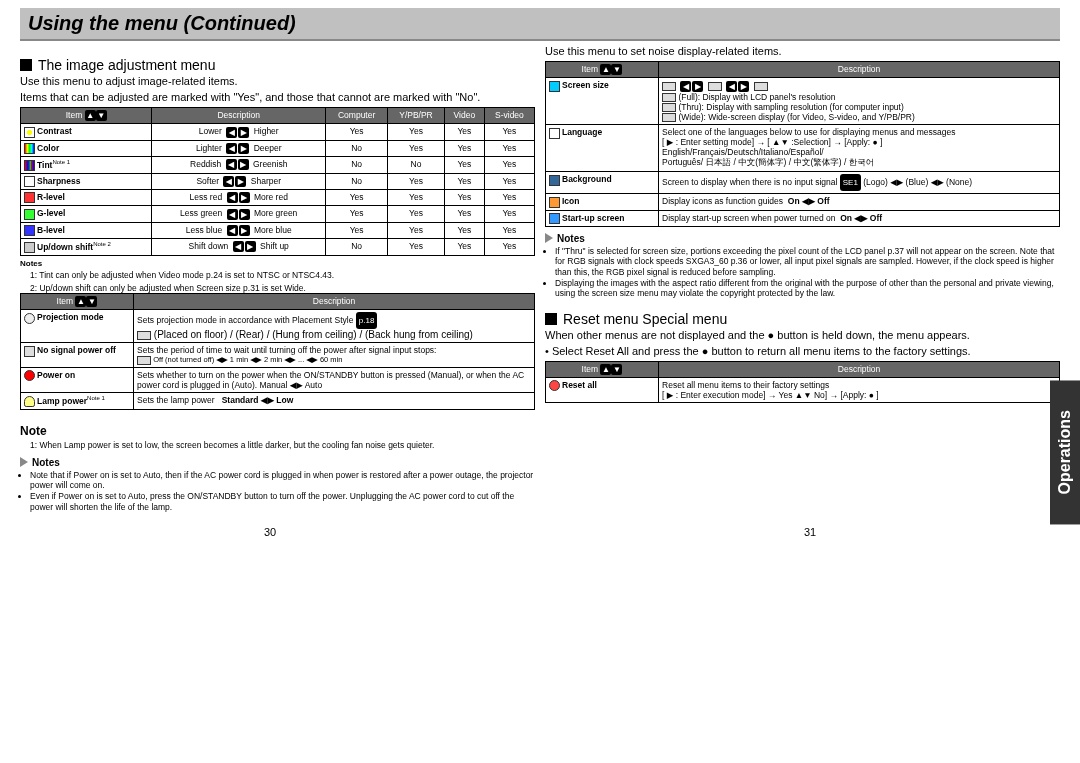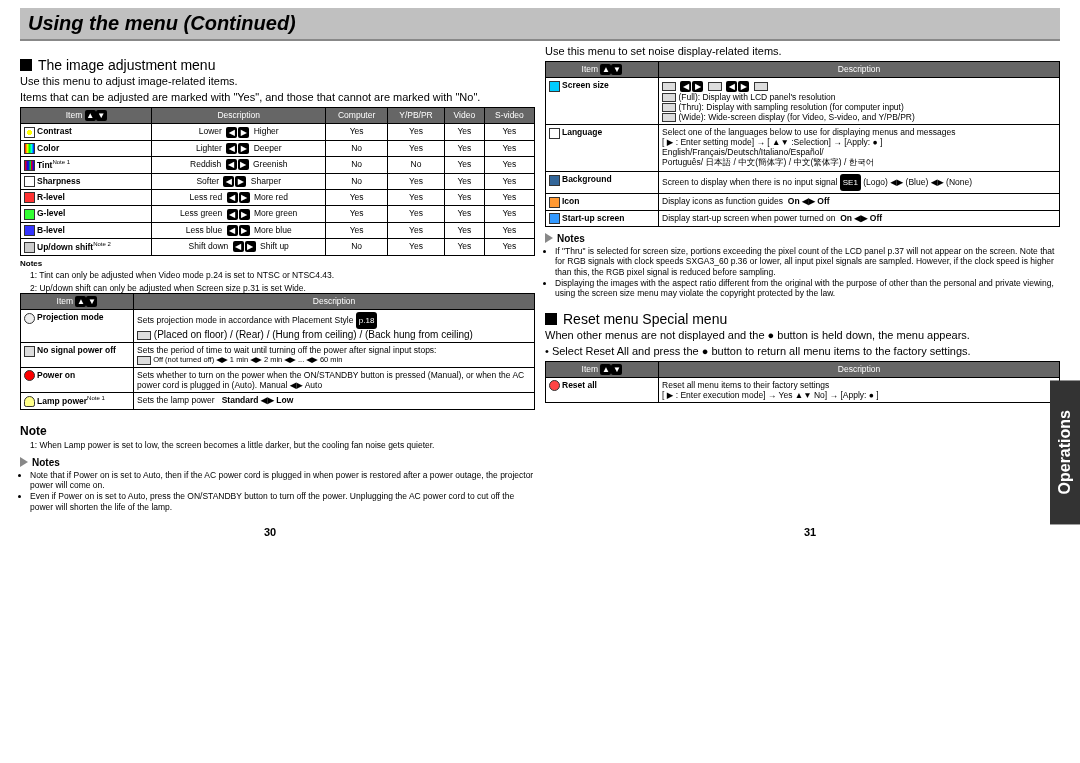--- a/index.html
+++ b/index.html
@@ -11,21 +11,21 @@
 .section-head { display: flex; align-items: center; gap: 6px; font-size: 14px; font-weight: normal; margin: 12px 0 2px 0; }
 .section-head .sq { width: 12px; height: 12px; background: #000; }
 .subtext { font-size: 11px; margin-bottom: 4px; }
 table.grid { border-collapse: collapse; width: 100%; font-size: 8.5px; }
 table.grid th, table.grid td { border: 1px solid #000; padding: 2px 3px; vertical-align: top; text-align: left; }
 table.grid th { background: #666; color: #fff; font-weight: normal; text-align: center; }
 table.grid td.center { text-align: center; }
 .notes-head { display: flex; align-items: center; gap: 4px; font-weight: bold; font-size: 10px; margin-top: 6px; }
 .notes-head .tri { width: 0; height: 0; border-left: 8px solid #888; border-top: 5px solid transparent; border-bottom: 5px solid transparent; display: inline-block; }
 .notes-list, .note-line { font-size: 8.5px; margin-left: 10px; line-height: 1.25; margin-top: 2px; }
-.nums { display: flex; justify-content: space-around; margin-top: 14px; font-size: 11px; font-weight: bold; }
+.nums { display: flex; justify-content: space-around; margin-top: 14px; font-size: 11px; }
 .ud { display: inline-flex; vertical-align: middle; }
 .ud .up, .ud .dn { width: 11px; height: 11px; background: #000; color: #fff; font-size: 8px; text-align: center; line-height: 11px; border-radius: 2px; }
 .lr { display: inline-flex; gap: 1px; vertical-align: middle; margin: 0 2px; }
 .lr .l, .lr .r { width: 11px; height: 11px; background: #000; color: #fff; font-size: 8px; text-align: center; line-height: 11px; border-radius: 2px; }
 .chip { display: inline-block; background: #000; color: #fff; font-size: 8px; padding: 4px 3px; border-radius: 3px; vertical-align: middle; }
 .icon-box { display: inline-block; width: 11px; height: 11px; border: 1px solid #333; vertical-align: middle; margin-right: 2px; }
 .sun { background: radial-gradient(#ff0 40%, #fff 41%); }
 .brt { background: linear-gradient(#fff,#000); }
 .clr { background: linear-gradient(90deg,#f00,#ff0,#0f0,#0ff,#00f); }
 .tint { background: repeating-linear-gradient(90deg,#f00,#00f 3px,#0f0 6px); }

